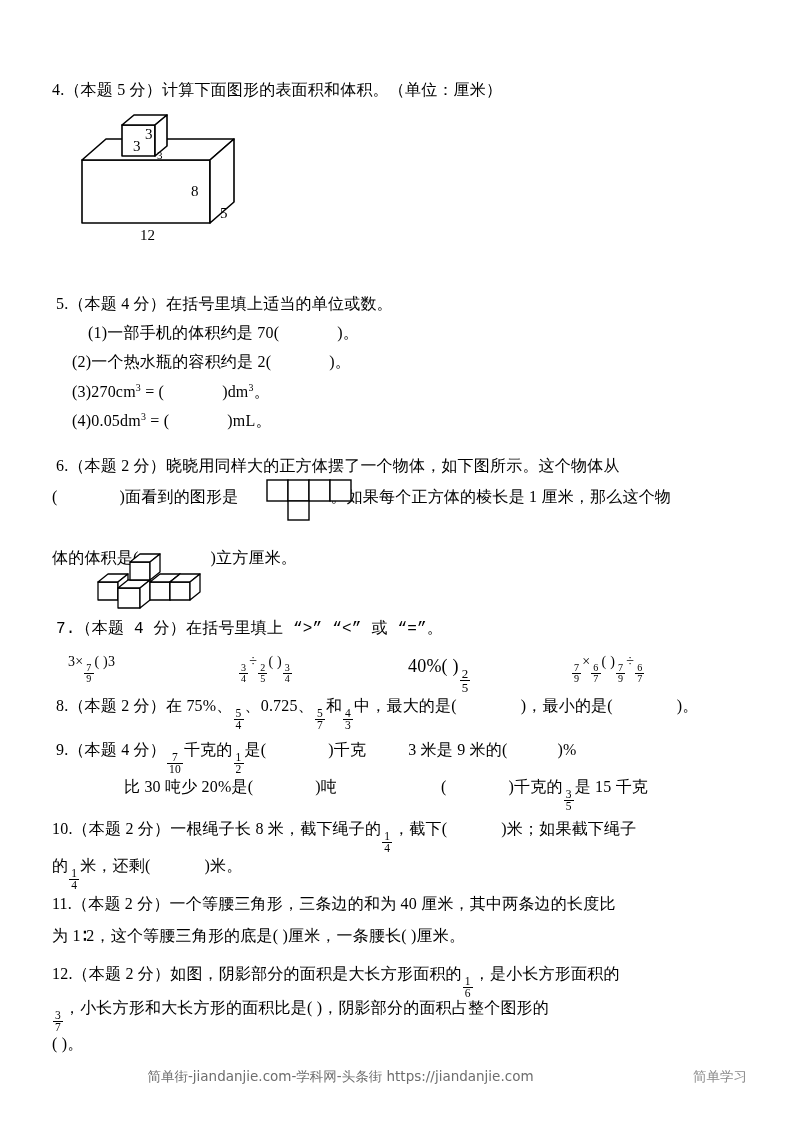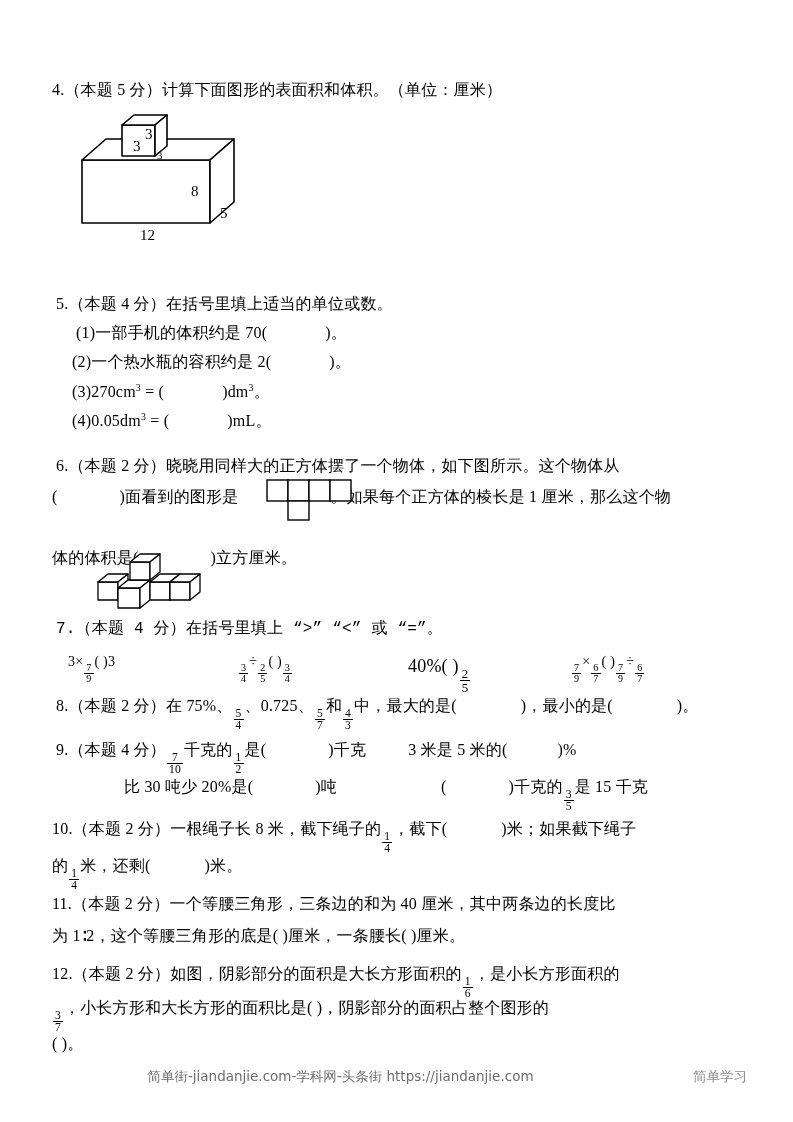--- a/index.html
+++ b/index.html
@@ -121,21 +121,21 @@
         <text x="131" y="88">8</text>
         <text x="160" y="110">5</text>
         <text x="80" y="132">12</text>
       </g>
     </svg>
   </div>
 
 
   <div class="qline" style="left:56px; top:296px;">5.（本题 4 分）在括号里填上适当的单位或数。</div>
 
-  <div class="qline" style="left:76px; top:325px;">
+  <div class="qline" style="left:88px; top:325px;">
     <span>(1)</span><span>一部手机的体积约是 70(</span><span class="blank" style="width:58px;"></span><span>)。</span>
   </div>
 
   <div class="qline" style="left:72px; top:354px;">
     <span>(2)</span><span>一个热水瓶的容积约是 2(</span><span class="blank" style="width:58px;"></span><span>)。</span>
   </div>
 
   <div class="qline" style="left:72px; top:383px;">
     <span>(3)</span><span>270cm</span><sup class="ex">3</sup><span> = (</span><span class="blank" style="width:58px;"></span><span>)dm</span><sup class="ex">3</sup><span>。</span>
   </div>
@@ -251,21 +251,21 @@
       </span><span>中，最大的是(</span><span class="blank" style="width:64px;"></span><span>)，最小的是(</span><span class="blank" style="width:64px;"></span><span>)。</span>
   </div>
 
   <div class="qline" style="left:56px; top:742px;">
     <span>9.（本题 4 分）</span><span class="frac">
         <span class="num">7</span>
         <span class="den">10</span>
       </span><span>千克的</span><span class="frac">
         <span class="num">1</span>
         <span class="den">2</span>
-      </span><span>是(</span><span class="blank" style="width:62px;"></span><span>)千克</span><span class="blank" style="width:42px;"></span><span>3 米是 5 米的(</span><span class="blank" style="width:50px;"></span><span>)%</span>
+      </span><span>是(</span><span class="blank" style="width:62px;"></span><span>)千克</span><span class="blank" style="width:42px;"></span><span>3 米是 9 米的(</span><span class="blank" style="width:50px;"></span><span>)%</span>
   </div>
 
   <div class="qline" style="left:80px; top:779px;margin-left:44px;">
     <span>比 30 吨少 20%是(</span><span class="blank" style="width:62px;"></span><span>)吨</span><span class="blank" style="width:104px;"></span><span>(</span><span class="blank" style="width:62px;"></span><span>)千克的</span><span class="frac">
         <span class="num">3</span>
         <span class="den">5</span>
       </span><span>是 15 千克</span>
   </div>
 
   <div class="qline" style="left:52px; top:821px;">

